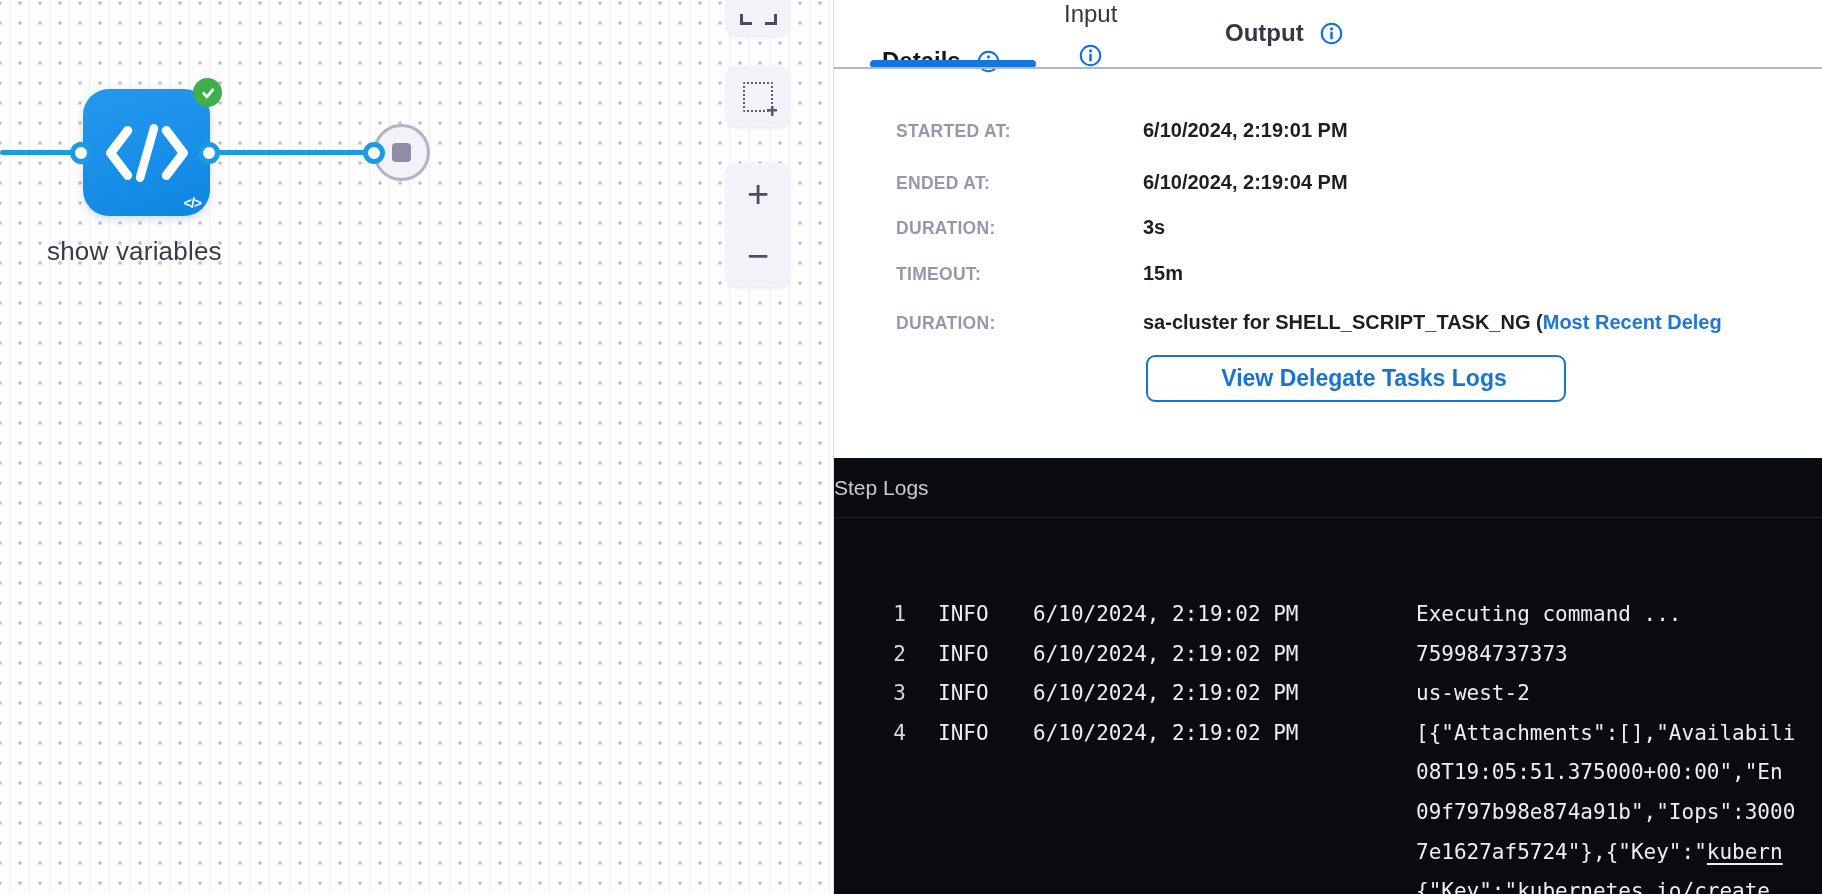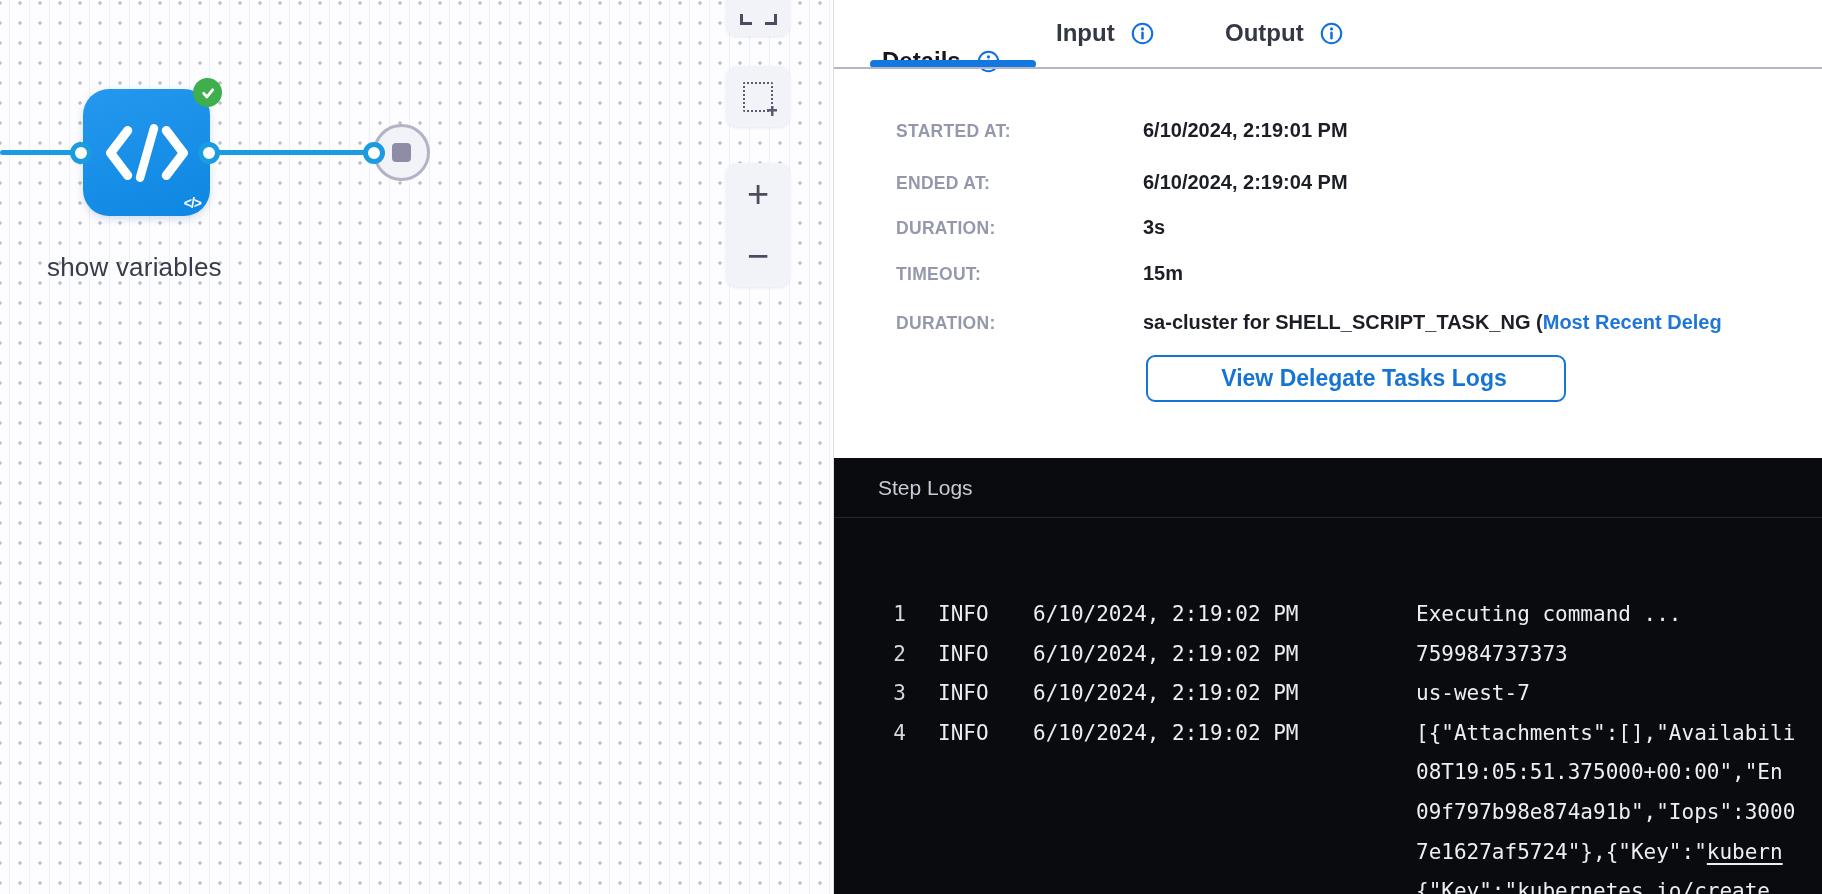--- a/index.html
+++ b/index.html
@@ -40,21 +40,20 @@
     position:absolute; width:22px; height:22px; border-radius:50%;
     background:#fff; border:5px solid #1b9ce0;
   }
   .port-in  { left:70px;  top:142px; }
   .port-out { left:198px; top:142px; }
   .port-end { left:363px; top:142px; }
 
   .node-label {
     position:absolute; left:47px; top:236px; font-size:26px; color:#383b48;
     letter-spacing:.2px;
-    margin-top:16px;
   }
 
   .end-node {
     position:absolute; left:373px; top:124px; width:57px; height:57px;
     border-radius:50%; background:#f2f3f9; border:3px solid #b4b2c4;
     display:flex; align-items:center; justify-content:center;
   }
   .end-square { width:19px; height:19px; border-radius:4px; background:#8f8da6; }
 
   
@@ -83,21 +82,21 @@
 
   
   .panel {
     position:absolute; left:833px; top:0; width:989px; height:894px;
     background:#fff; border-left:1px solid #dcdee8;
   }
   .tabs { position:relative; height:69px; }
   .tab { position:absolute; top:0; height:66px; display:flex; align-items:center; gap:16px;
          font-size:24px; color:#343744; cursor:pointer; }
   .tab-details { left:48px;  font-weight:700; color:#16161f;margin-top:28px; }
-  .tab-input   { left:222px; font-weight:700; }
+  .tab-input   { left:230px; font-weight:400;flex-direction:column; }
   .tab-output  { left:391px; font-weight:600; }
   .tab-underline { position:absolute; left:36px; top:60px; width:166px; height:8px;
                    border-radius:5px; background:#1377e0; }
   .tabs-divider { position:absolute; left:0; right:0; top:67px; height:1.5px; background:#b5b6c8; }
 
   .drow { position:absolute; left:62px; right:0; white-space:nowrap; overflow:hidden; }
   .drow-0 { top:119px; } .drow-1 { top:171px; } .drow-2 { top:216px; }
   .drow-3 { top:262px; } .drow-4 { top:311px; }
   .dlabel { display:inline-block; width:247px; font-size:17.5px; font-weight:700;
             color:#9598ac; letter-spacing:.3px; vertical-align:baseline; }
@@ -108,21 +107,21 @@
     position:absolute; left:312px; top:355px; width:420px; height:47px;
     background:#fff; border:2px solid #1674d4; border-radius:9px;
     color:#1674d4; font-size:23px; font-weight:600;
     display:flex; align-items:center; justify-content:center;
     font-family:"Liberation Sans", sans-serif; cursor:pointer;padding-left:16px;
   }
 
   
   .steplogs { position:absolute; left:0; top:458px; width:989px; height:436px;
               background:#0a0b0e; overflow:hidden; }
-  .steplogs-header { height:60px; display:flex; align-items:center; padding-left:44px;
+  .steplogs-header { height:60px; display:flex; align-items:center; 
                      font-size:21px; color:#c8cad6; border-bottom:1.5px solid #25262e; }
   .log-lines { padding-top:77px; font-family:"DejaVu Sans Mono", monospace;
                font-size:21px; line-height:39.6px; color:#eceef2; }
   .log-row { display:flex; white-space:pre; }
   .l-num   { width:72px; text-align:right; color:#d6d8e0; }
   .l-level { width:62px; margin-left:32px; }
   .l-time  { width:383px; margin-left:33px; }
   .l-msg   { white-space:pre; }
   .l-link  { text-decoration:underline; text-underline-offset:4px; cursor:pointer; }
 
@@ -237,21 +236,21 @@
 
     <button class="delegate-logs-btn">View Delegate Tasks Logs</button>
 
     <div class="steplogs">
       <div class="steplogs-header">
         <span>Step Logs</span>
       </div>
       <div class="log-lines">
         <div class="log-row"><span class="l-num">1</span><span class="l-level">INFO</span><span class="l-time">6/10/2024, 2:19:02 PM</span><span class="l-msg">Executing command ...</span></div>
         <div class="log-row"><span class="l-num">2</span><span class="l-level">INFO</span><span class="l-time">6/10/2024, 2:19:02 PM</span><span class="l-msg">759984737373</span></div>
-        <div class="log-row"><span class="l-num">3</span><span class="l-level">INFO</span><span class="l-time">6/10/2024, 2:19:02 PM</span><span class="l-msg">us-west-7</span></div>
+        <div class="log-row"><span class="l-num">3</span><span class="l-level">INFO</span><span class="l-time">6/10/2024, 2:19:02 PM</span><span class="l-msg">us-west-2</span></div>
         <div class="log-row"><span class="l-num">4</span><span class="l-level">INFO</span><span class="l-time">6/10/2024, 2:19:02 PM</span><span class="l-msg">[{"Attachments":[],"Availabili</span></div>
         <div class="log-row"><span class="l-num"></span><span class="l-level"></span><span class="l-time"></span><span class="l-msg">08T19:05:51.375000+00:00","En</span></div>
         <div class="log-row"><span class="l-num"></span><span class="l-level"></span><span class="l-time"></span><span class="l-msg">09f797b98e874a91b","Iops":3000</span></div>
         <div class="log-row"><span class="l-num"></span><span class="l-level"></span><span class="l-time"></span><span class="l-msg">7e1627af5724"},{"Key":"</span><span class="l-msg l-link">kubern</span></div>
         <div class="log-row"><span class="l-num"></span><span class="l-level"></span><span class="l-time"></span><span class="l-msg">{"Key":"kubernetes.io/create</span></div>
       </div>
     </div>
 
   </div>
 </div>

